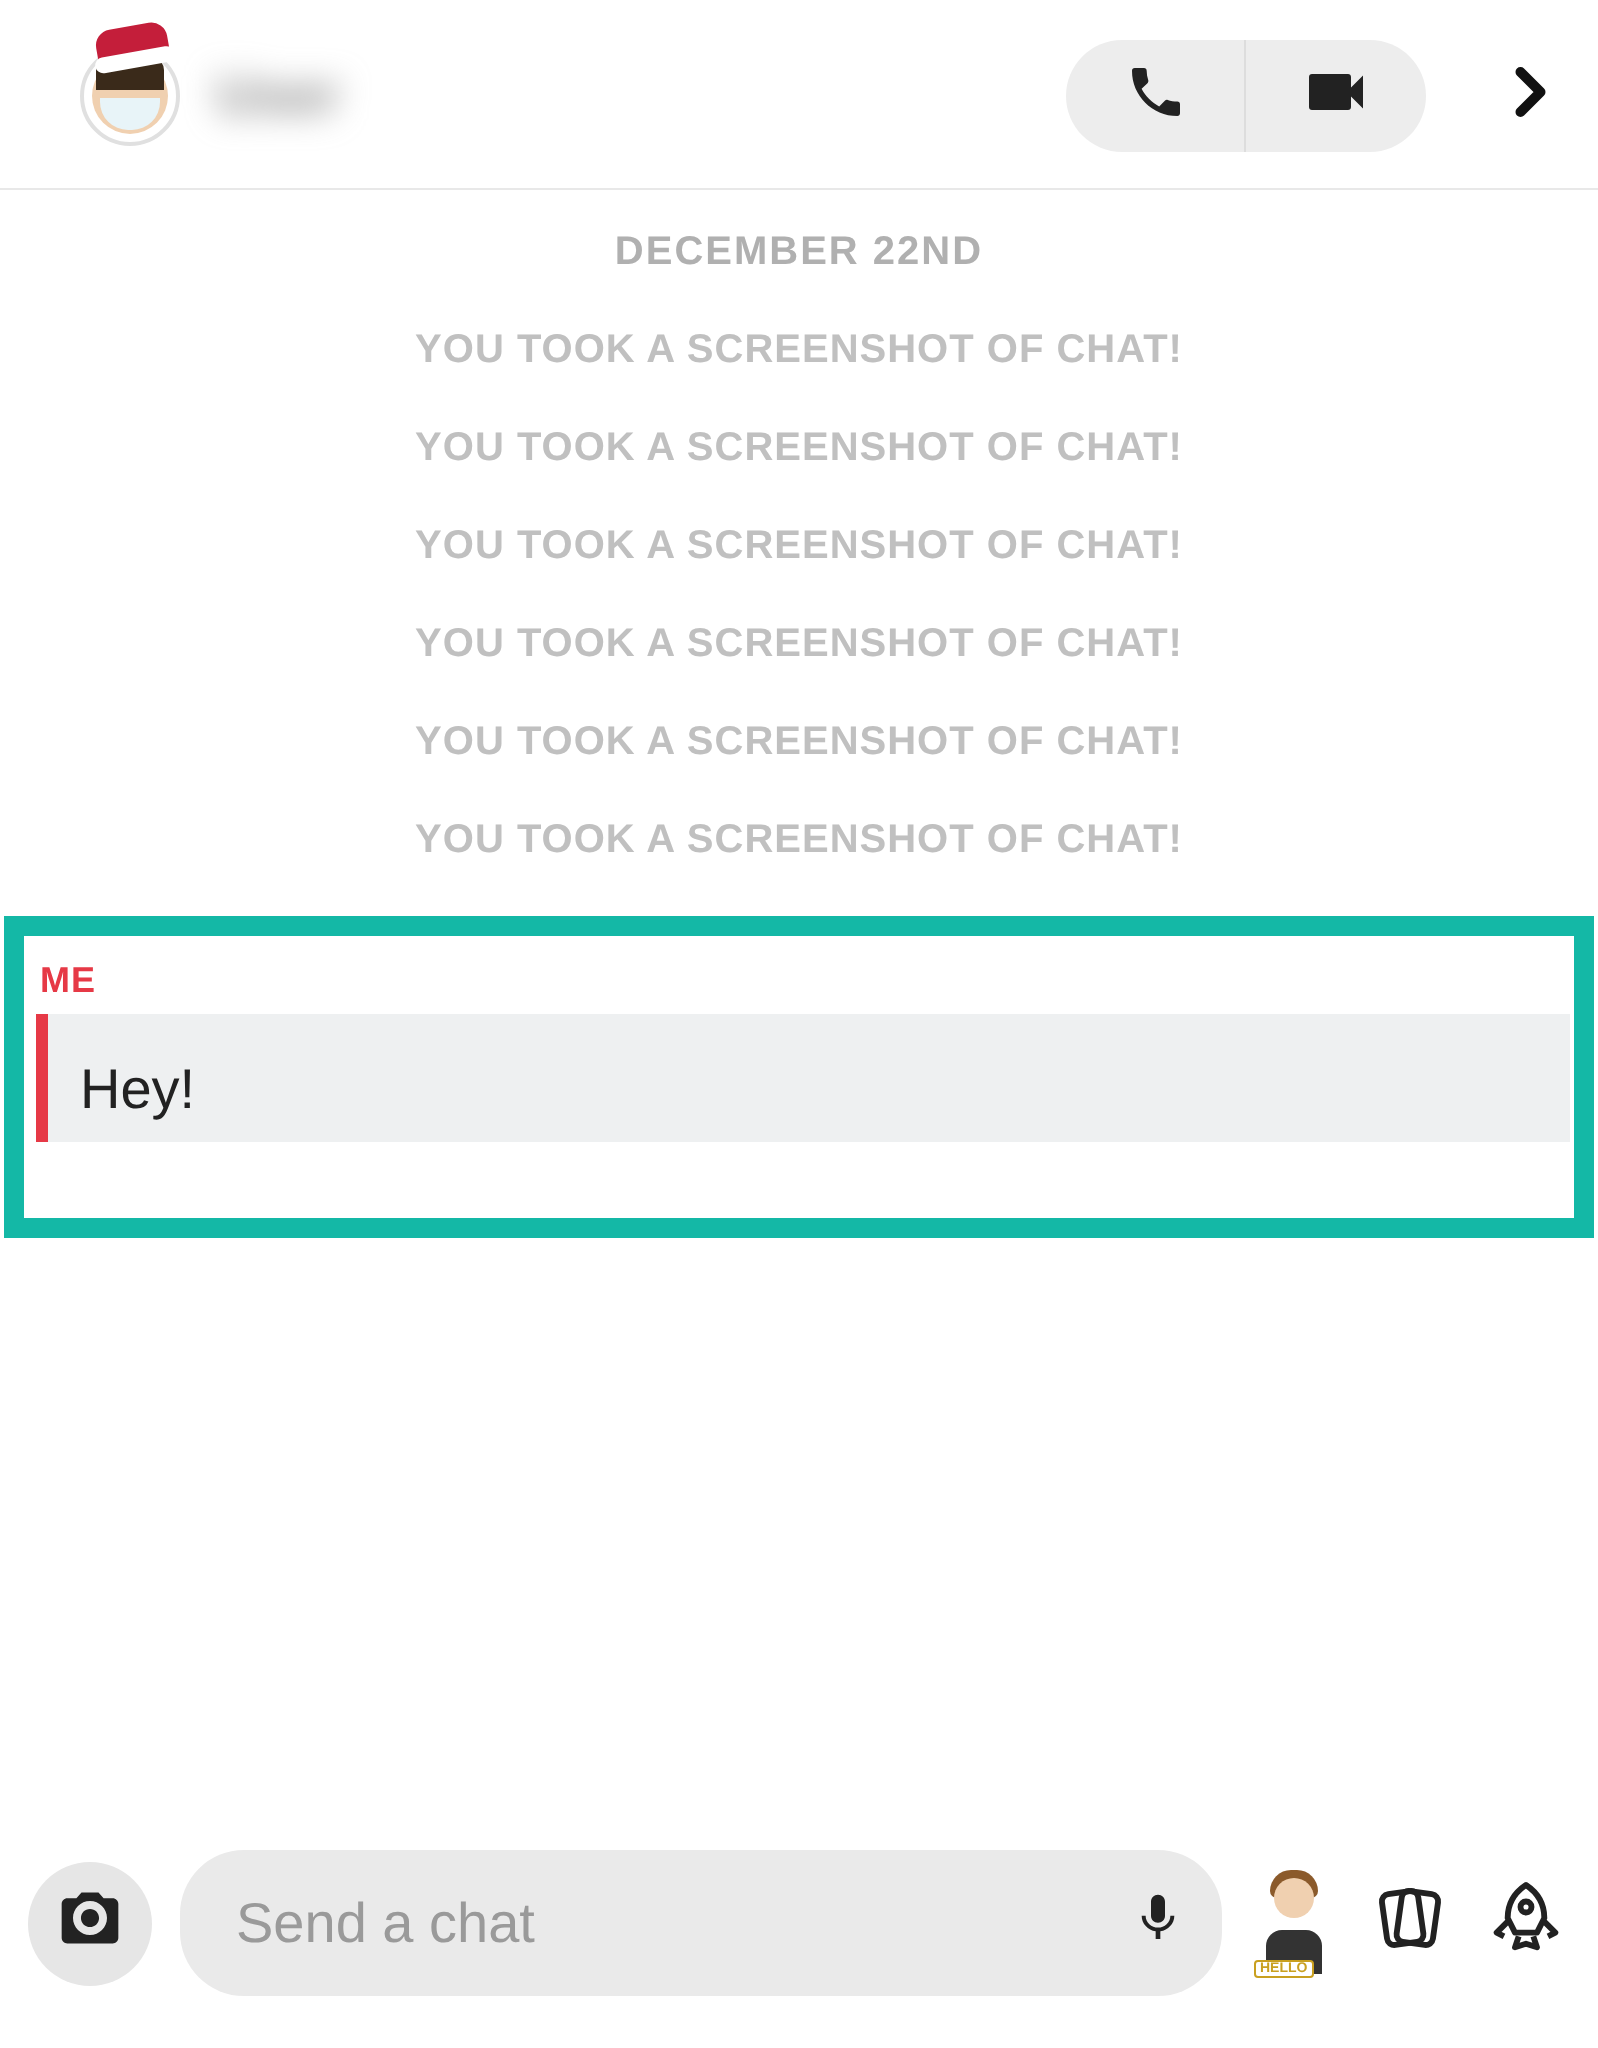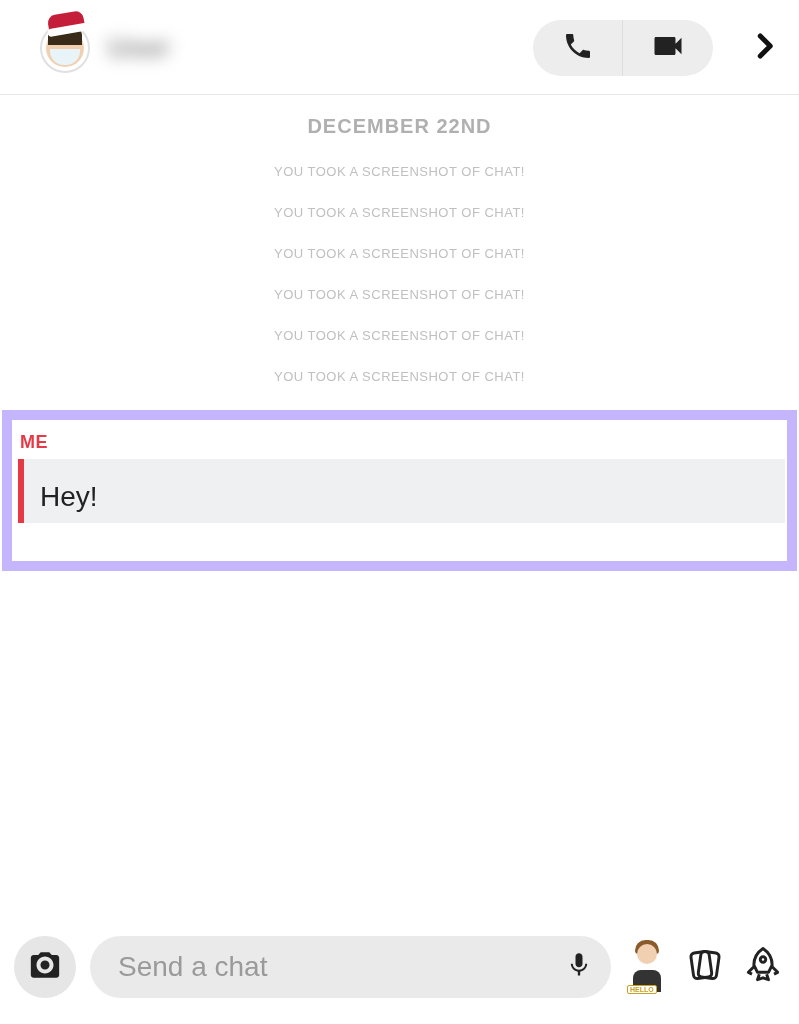--- a/index.html
+++ b/index.html
@@ -117,28 +117,28 @@
     }
     .date-divider {
       color: #b0b0b0;
       font-size: 20px;
       letter-spacing: 1px;
       font-weight: 700;
       margin: 10px 0 14px 0;
     }
     .system-msg {
       color: #c0c0c0;
-      font-size: 13px;
+      font-size: 20px;
       letter-spacing: 0.5px;
-      font-weight: 400;
+      font-weight: 700;
       margin: 26px 0;
       text-align: center;
     }
     .highlight-box {
-      border: 10px solid #c4b5fd;
+      border: 10px solid #14b8a6;
       margin: 0 2px;
       background: #fff;
       text-align: left;
       padding: 12px 2px 38px 6px;
     }
     .sender-label {
       color: #e63946;
       font-size: 18px;
       font-weight: 700;
       letter-spacing: 0.5px;
@@ -177,21 +177,21 @@
       border-radius: 50%;
       background: #e6e6e6;
       display: flex;
       align-items: center;
       justify-content: center;
       cursor: pointer;
       flex-shrink: 0;
     }
     .input-pill {
       flex: 1;
-      height: 62px;
+      height: 73px;
       background: #eaeaea;
       border-radius: 32px;
       display: flex;
       align-items: center;
       padding: 0 18px 0 28px;
     }
     .chat-input {
       flex: 1;
       border: none;
       background: transparent;

